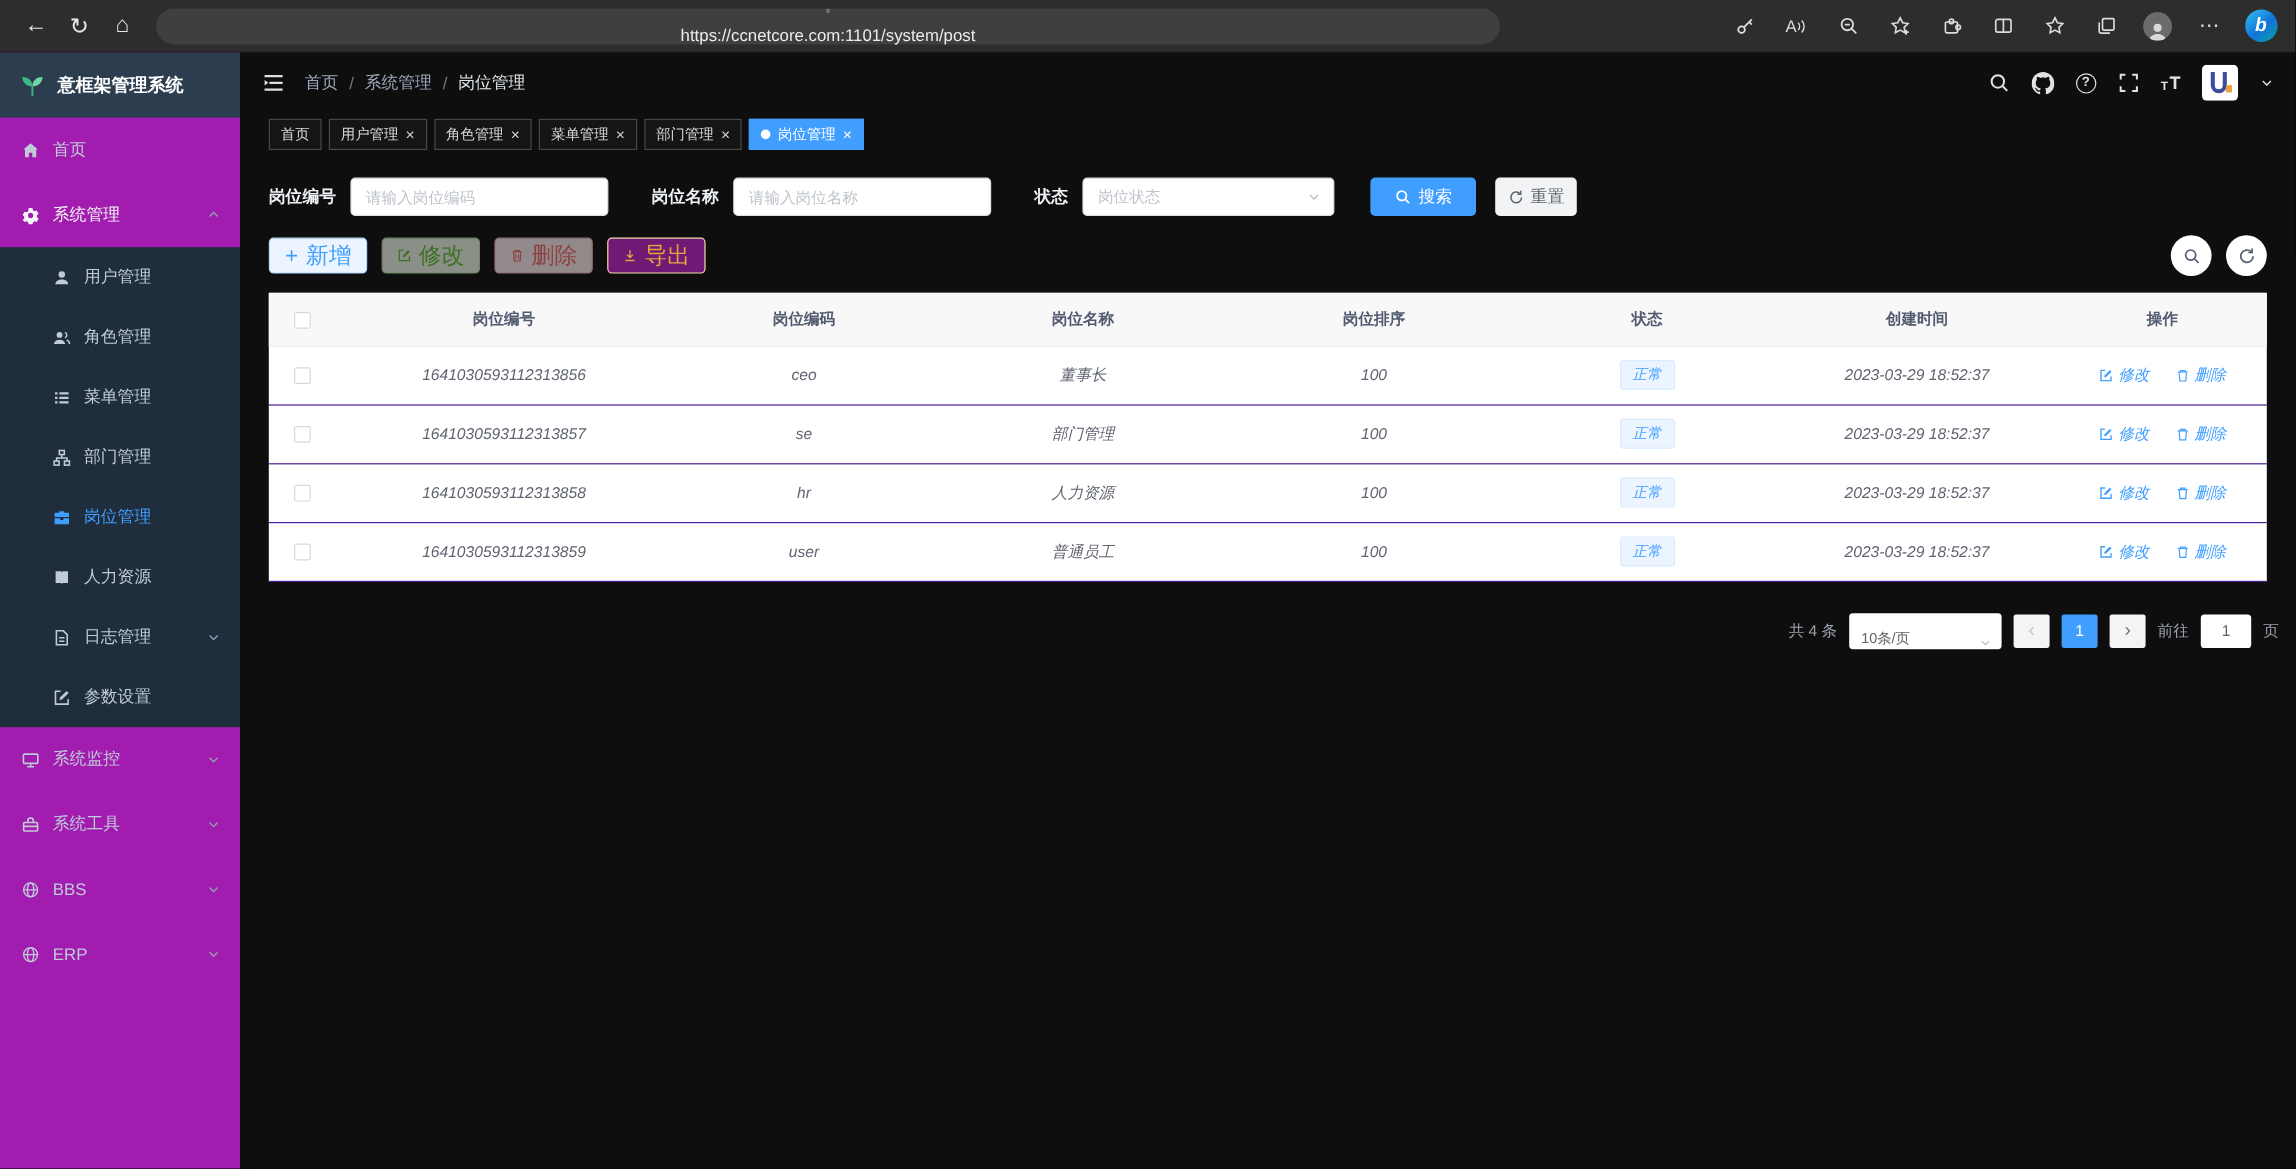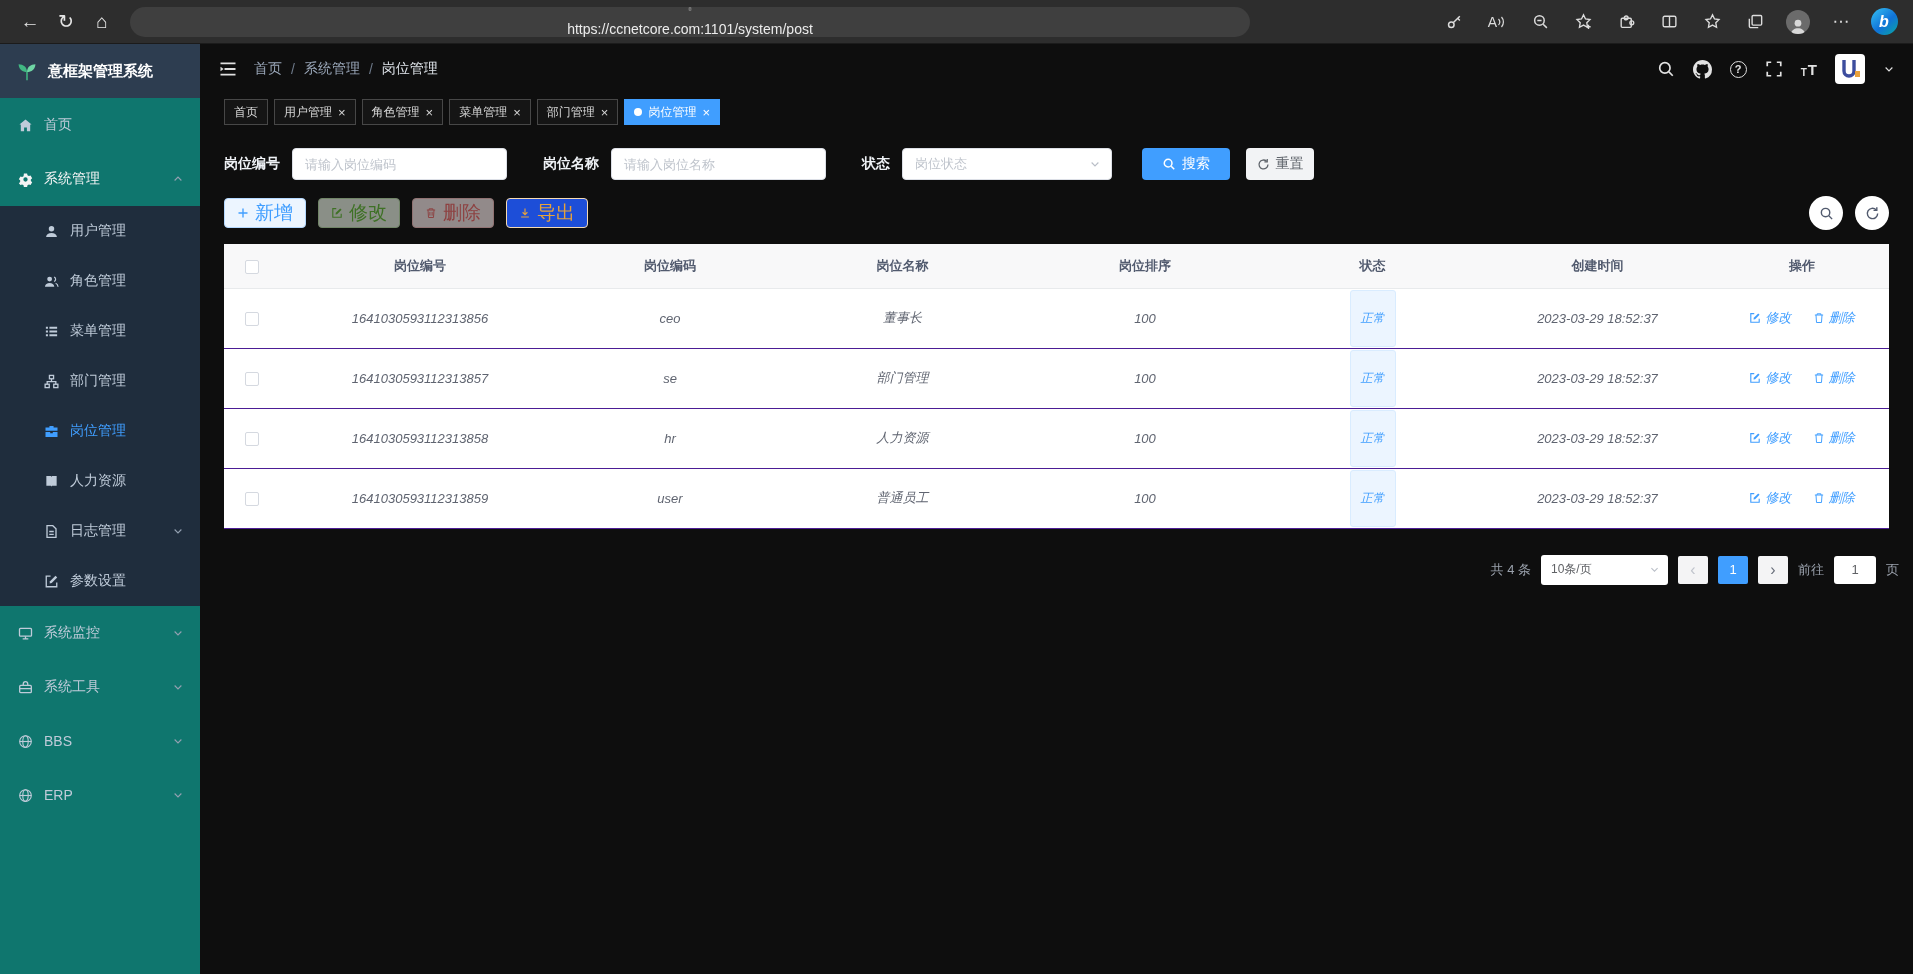--- a/index.html
+++ b/index.html
@@ -20,21 +20,21 @@
   .cr-ico { width:34px; height:32px; display:flex; align-items:center; justify-content:center;
             color:#dcdcdc; font-size:17px; cursor:pointer; border-radius:6px; }
   .profile-dot { width:24px; height:24px; border-radius:50%; background:#6b6b6b;
                  display:flex; align-items:flex-end; justify-content:center; overflow:hidden; }
   .bing-b { width:27px; height:27px; border-radius:50%;
             background:linear-gradient(140deg,#36c3f2 0%,#1072d8 55%,#0aa8a0 100%);
             color:#fff; font-weight:bold; font-size:16px; display:flex; align-items:center;
             justify-content:center; font-style:italic; }
 
   
-  .sidebar { position:absolute; left:0; top:44px; bottom:0; width:200px; background:#0f766e; }
+  .sidebar { position:absolute; left:0; top:44px; bottom:0; width:200px; background:#a21caf; }
   .logo { height:54px; display:flex; align-items:center; padding-left:16px; gap:10px;
           color:#fff; font-weight:bold; font-size:15px; background:#2d3d50; }
   .menu-item { height:54px; display:flex; align-items:center; padding:0 16px 0 18px; gap:11px;
                color:#bfcbd9; font-size:14px; cursor:pointer; white-space:nowrap; }
   .submenu { background:#1f2d3d; }
   .submenu .menu-item { height:50px; padding-left:44px; }
   .menu-item .chev { margin-left:auto; color:#93a0b1; }
   .menu-item.parent-open { color:#f4f4f5; }
   .menu-item.active { color:#409eff; }
 
@@ -74,43 +74,43 @@
   .btn-search { width:88px; background:#409eff; color:#fff; margin-left:30px; }
   .btn-reset { width:68px; background:#f2f3f5; color:#5f646b; margin-left:16px; }
 
   
   .toolbar { display:flex; align-items:center; margin:16px 24px 0 24px; }
   .tb { height:30px; padding:0 12px; border-radius:4px; font-size:19px; display:inline-flex;
         align-items:center; gap:6px; border:1px solid transparent; margin-right:12px; cursor:pointer; }
   .tb-add { color:#409eff; background:#ecf5ff; border-color:#b3d8ff; }
   .tb-edit { color:#67c23a; background:#f0f9eb; border-color:#c2e7b0; opacity:.55; }
   .tb-del { color:#f56c6c; background:#fef0f0; border-color:#fbc4c4; opacity:.55; }
-  .tb-exp { color:#e6a23c; background:#1d4ed8; border-color:#f5dab1; }
+  .tb-exp { color:#e6a23c; background:#701a75; border-color:#f5dab1; }
   .toolbar-right { margin-left:auto; display:flex; gap:12px; }
   .circ { width:34px; height:34px; border-radius:50%; background:#fff; color:#515a6e;
           display:flex; align-items:center; justify-content:center; cursor:pointer; }
 
   
   .table-card { margin:14px 24px 0 24px; background:#fff; }
   table { width:100%; border-collapse:collapse; table-layout:fixed; text-align:center; }
   th { height:44px; background:#f8f8f9; color:#515a6e; font-size:13px; font-weight:700;
        border-bottom:1px solid #e8eaec; }
   td { height:49px; font-size:13px; color:#5f6470; border-bottom:1px solid #4c1d95;font-style:italic; }
   .cb { width:14px; height:14px; border:1px solid #d5d9e0; border-radius:2px; background:#fff;
         display:inline-block; vertical-align:middle; cursor:pointer; }
-  .tag-status { display:inline-block; padding:19px 10px; font-size:12px; color:#409eff;
+  .tag-status { display:inline-block; padding:3px 10px; font-size:12px; color:#409eff;
                 background:#ecf5ff; border:1px solid #d9ecff; border-radius:3px; }
   .op { color:#409eff; display:inline-flex; align-items:center; gap:4px; margin:0 9px;
         cursor:pointer; font-size:13px; }
 
   
   .pagination { display:flex; align-items:center; justify-content:flex-end; gap:10px;
                 margin:26px 14px 0 0; font-size:13px; color:#9aa1ac; }
   .psel { width:127px; height:30px; background:#fff; border-radius:3px; display:flex;
-          align-items:center; justify-content:space-between; padding:0 8px 0 10px;
+          align-items:flex-end; justify-content:space-between; padding:0 8px 0 10px;
           color:#606266; font-size:12px; cursor:pointer;gap:21px; }
   .pbtn { min-width:30px; height:28px; background:#f4f4f5; border-radius:2px; display:flex;
           align-items:center; justify-content:center; color:#6a707c; font-size:16px; cursor:pointer; }
   .pbtn.prev { color:#c0c4cc; }
   .pcur { background:#409eff; color:#fff; font-size:13px; }
   input.goto { width:42px; height:28px; background:#fff; border:none; border-radius:3px;
                text-align:center; color:#606266; font-size:13px;
                font-family:"Liberation Sans", sans-serif; }
 </style>
 </head>

